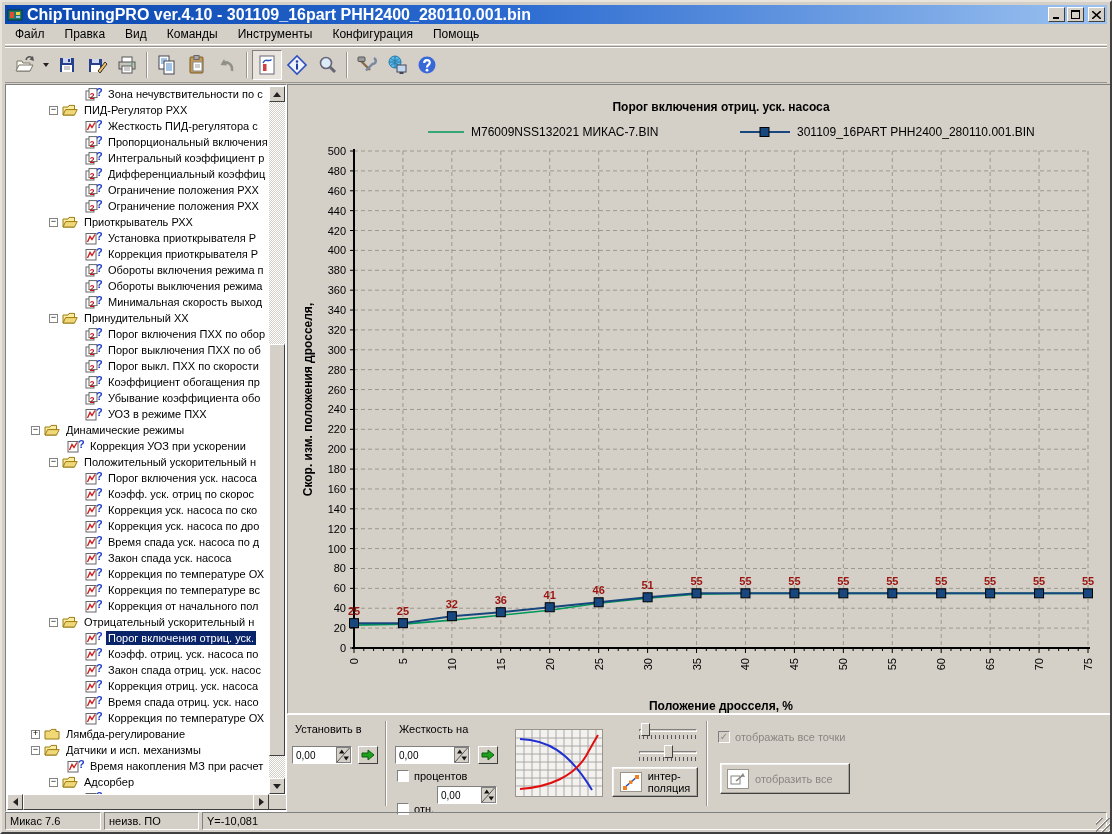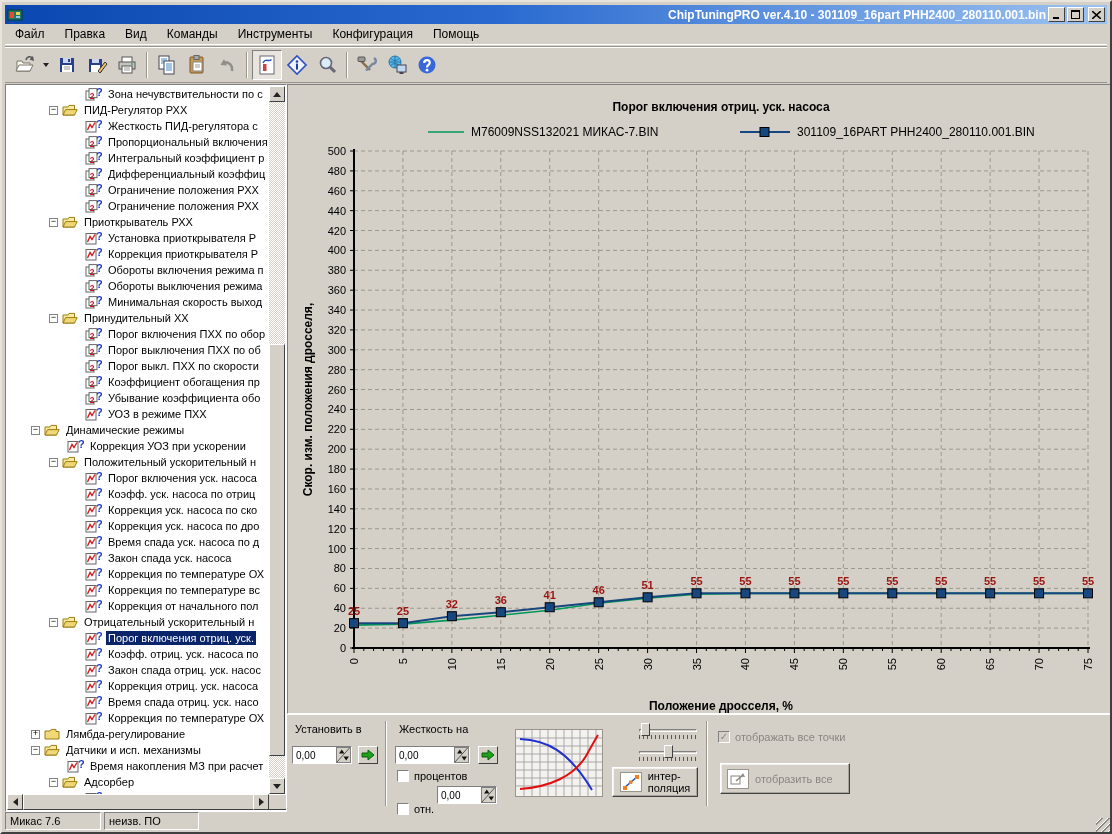--- a/index.html
+++ b/index.html
@@ -4,22 +4,22 @@
 <style>
   html,body{margin:0;padding:0;background:#808080;}
   *{box-sizing:border-box;}
   .screen{position:relative;width:1112px;height:834px;background:#d4d0c8;
     border:2px solid;border-color:#e8e4dc #404040 #404040 #e8e4dc;
     font-family:"Liberation Sans",sans-serif;color:#000;overflow:hidden;}
   
   .titlebar{position:absolute;left:3px;top:3px;right:3px;height:19px;
     background:linear-gradient(90deg,#0a47b0 0%,#2a6ad0 45%,#9cc2f0 100%);
     display:flex;align-items:center;padding:0 2px;}
-  .title-text{color:#fff;font-weight:bold;font-size:12px;margin-left:4px;flex:1;
-    white-space:nowrap;overflow:hidden;text-align:right;}
+  .title-text{color:#fff;font-weight:bold;font-size:16px;margin-left:4px;flex:1;
+    white-space:nowrap;overflow:hidden;}
   .win-btn{width:17px;height:15px;background:#d4d0c8;margin-left:2px;
     border:1px solid;border-color:#fff #404040 #404040 #fff;
     display:flex;align-items:center;justify-content:center;}
   
   .menubar{position:absolute;left:3px;top:23px;right:3px;height:20px;display:flex;
     align-items:center;font-size:12px;border-bottom:1px solid #fff;}
   .menu-item{padding:2px 10px 3px 10px;}
   
   .toolbar{position:absolute;left:3px;top:44px;right:3px;height:37px;
     border-top:1px solid #9a958c;border-bottom:1px solid #9a958c;
@@ -546,21 +546,21 @@
             <span class="tlabel">Порог включения уск. насоса</span>
           </div>
           <div class="trow" style="padding-left: 78px;">
             <span class="ticon">
               <svg width="17" height="14" viewBox="0 0 17 14">
                 <rect x="1" y="2.5" width="10" height="10.5" fill="#fff" stroke="#666"></rect>
                 <path d="M2.5 11 L5 5.5 L7 8.5 L10 3.5" fill="none" stroke="#d02020" stroke-width="1.4"></path>
                 <text x="11" y="9" font-size="11" font-weight="bold" fill="#2040c8" font-family="Liberation Sans, sans-serif">?</text>
               </svg>
             </span>
-            <span class="tlabel">Коэфф. уск. насоса по отриц</span>
+            <span class="tlabel">Коэфф. уск. отриц по скорос</span>
           </div>
           <div class="trow" style="padding-left: 78px;">
             <span class="ticon">
               <svg width="17" height="14" viewBox="0 0 17 14">
                 <rect x="1" y="2.5" width="10" height="10.5" fill="#fff" stroke="#666"></rect>
                 <path d="M2.5 11 L5 5.5 L7 8.5 L10 3.5" fill="none" stroke="#d02020" stroke-width="1.4"></path>
                 <text x="11" y="9" font-size="11" font-weight="bold" fill="#2040c8" font-family="Liberation Sans, sans-serif">?</text>
               </svg>
             </span>
             <span class="tlabel">Коррекция уск. насоса по ско</span>
@@ -1118,17 +1118,18 @@
             <polygon points="13,1 15,5 10.5,4.5" fill="#8a8680"></polygon>
           </svg>
       </span>
       <span>отобразить все</span>
     </div>
   </div>
 
   <div class="statusbar">
     <div class="st-cell" style="width:96px;">Микас 7.6</div>
     <div class="st-cell" style="width:95px;">неизв. ПО</div>
+    <div class="st-cell" style="flex:1;">Y=-10,081</div>
   </div>
   <div class="grip"></div>
 
 
 </div>
 
 </body></html>

